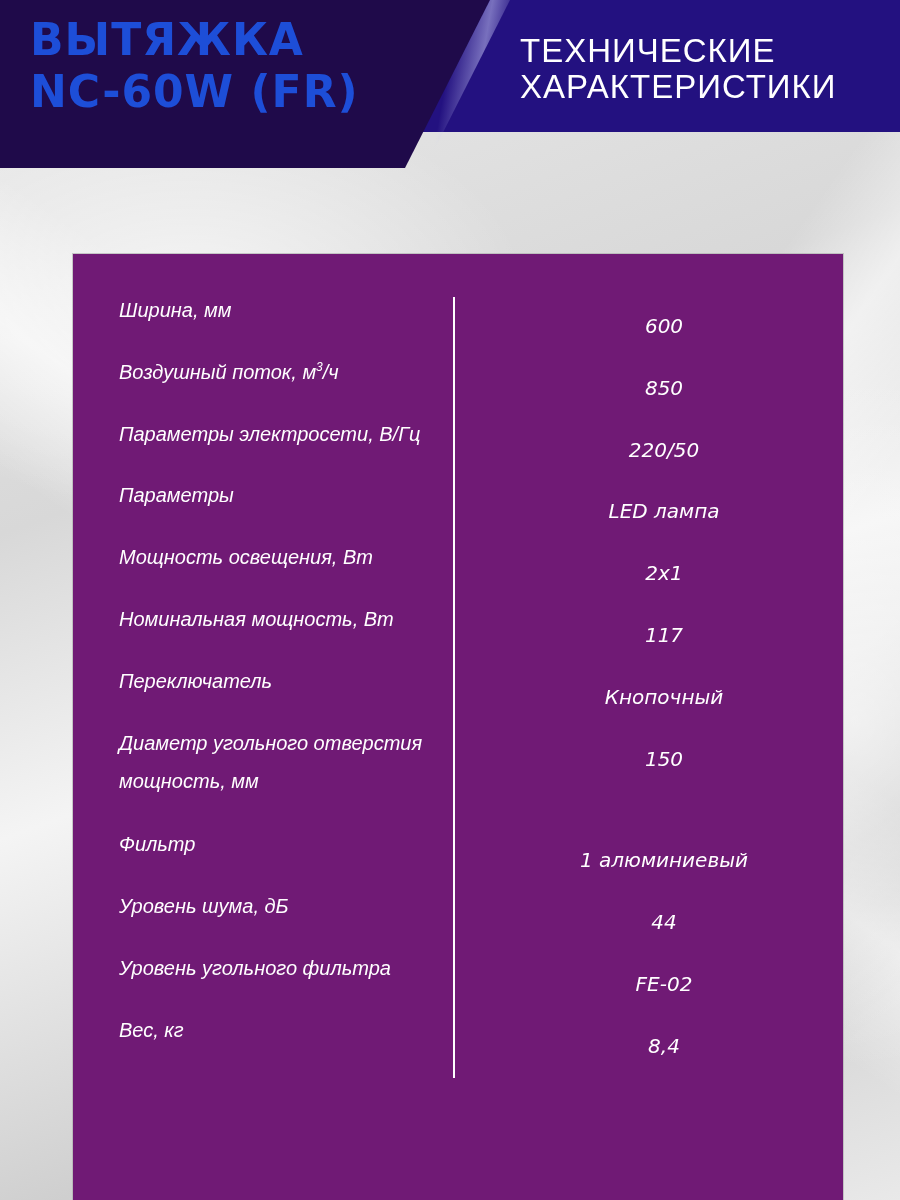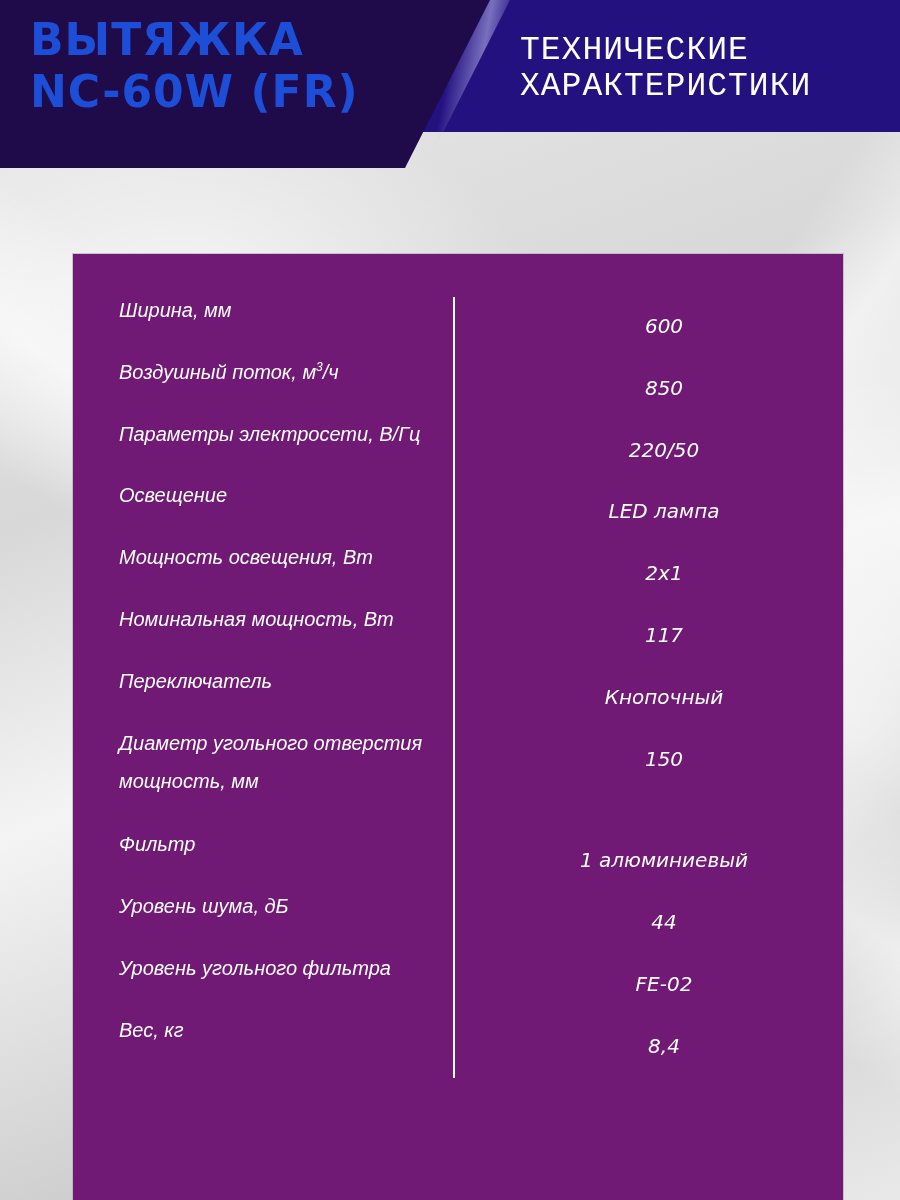--- a/index.html
+++ b/index.html
@@ -34,21 +34,21 @@
       pointer-events: none;
     }
     .title-left {
       position: absolute; left: 30px; top: 14px;
       color: #1d4ed8; font-family: "DejaVu Sans", sans-serif; font-weight: bold;
       font-size: 44px; line-height: 52px; letter-spacing: 1px;
     }
     .title-left div { white-space: nowrap; }
     .title-right {
       position: absolute; left: 520px; top: 33px;
-      color: #ffffff; font-family: Liberation Mono, monospace;
+      color: #ffffff; font-family: Liberation Sans, sans-serif;
       font-size: 33px; line-height: 36px; letter-spacing: 1px;
     }
     .title-right div { white-space: nowrap; }
     .panel {
       position: absolute; left: 73px; top: 254px; width: 770px; height: 1026px;
       background: #701a75;
       box-shadow: 0 0 0 1px rgba(170,170,170,0.6);
       font-style: italic;
     }
     .divider {
@@ -99,21 +99,21 @@
     <span class="spec-label"><span>Воздушный поток, м</span><sup>3</sup><span>/ч</span></span>
     <span class="spec-value">850</span>
   </div>
 
   <div class="spec-row" style="top:161px">
     <span class="spec-label">Параметры электросети, В/Гц</span>
     <span class="spec-value">220/50</span>
   </div>
 
   <div class="spec-row" style="top:222px">
-    <span class="spec-label">Освещение</span>
+    <span class="spec-label">Параметры</span>
     <span class="spec-value">LED лампа</span>
   </div>
 
   <div class="spec-row" style="top:284px">
     <span class="spec-label">Мощность освещения, Вт</span>
     <span class="spec-value">2x1</span>
   </div>
 
   <div class="spec-row" style="top:346px">
     <span class="spec-label">Номинальная мощность, Вт</span>

